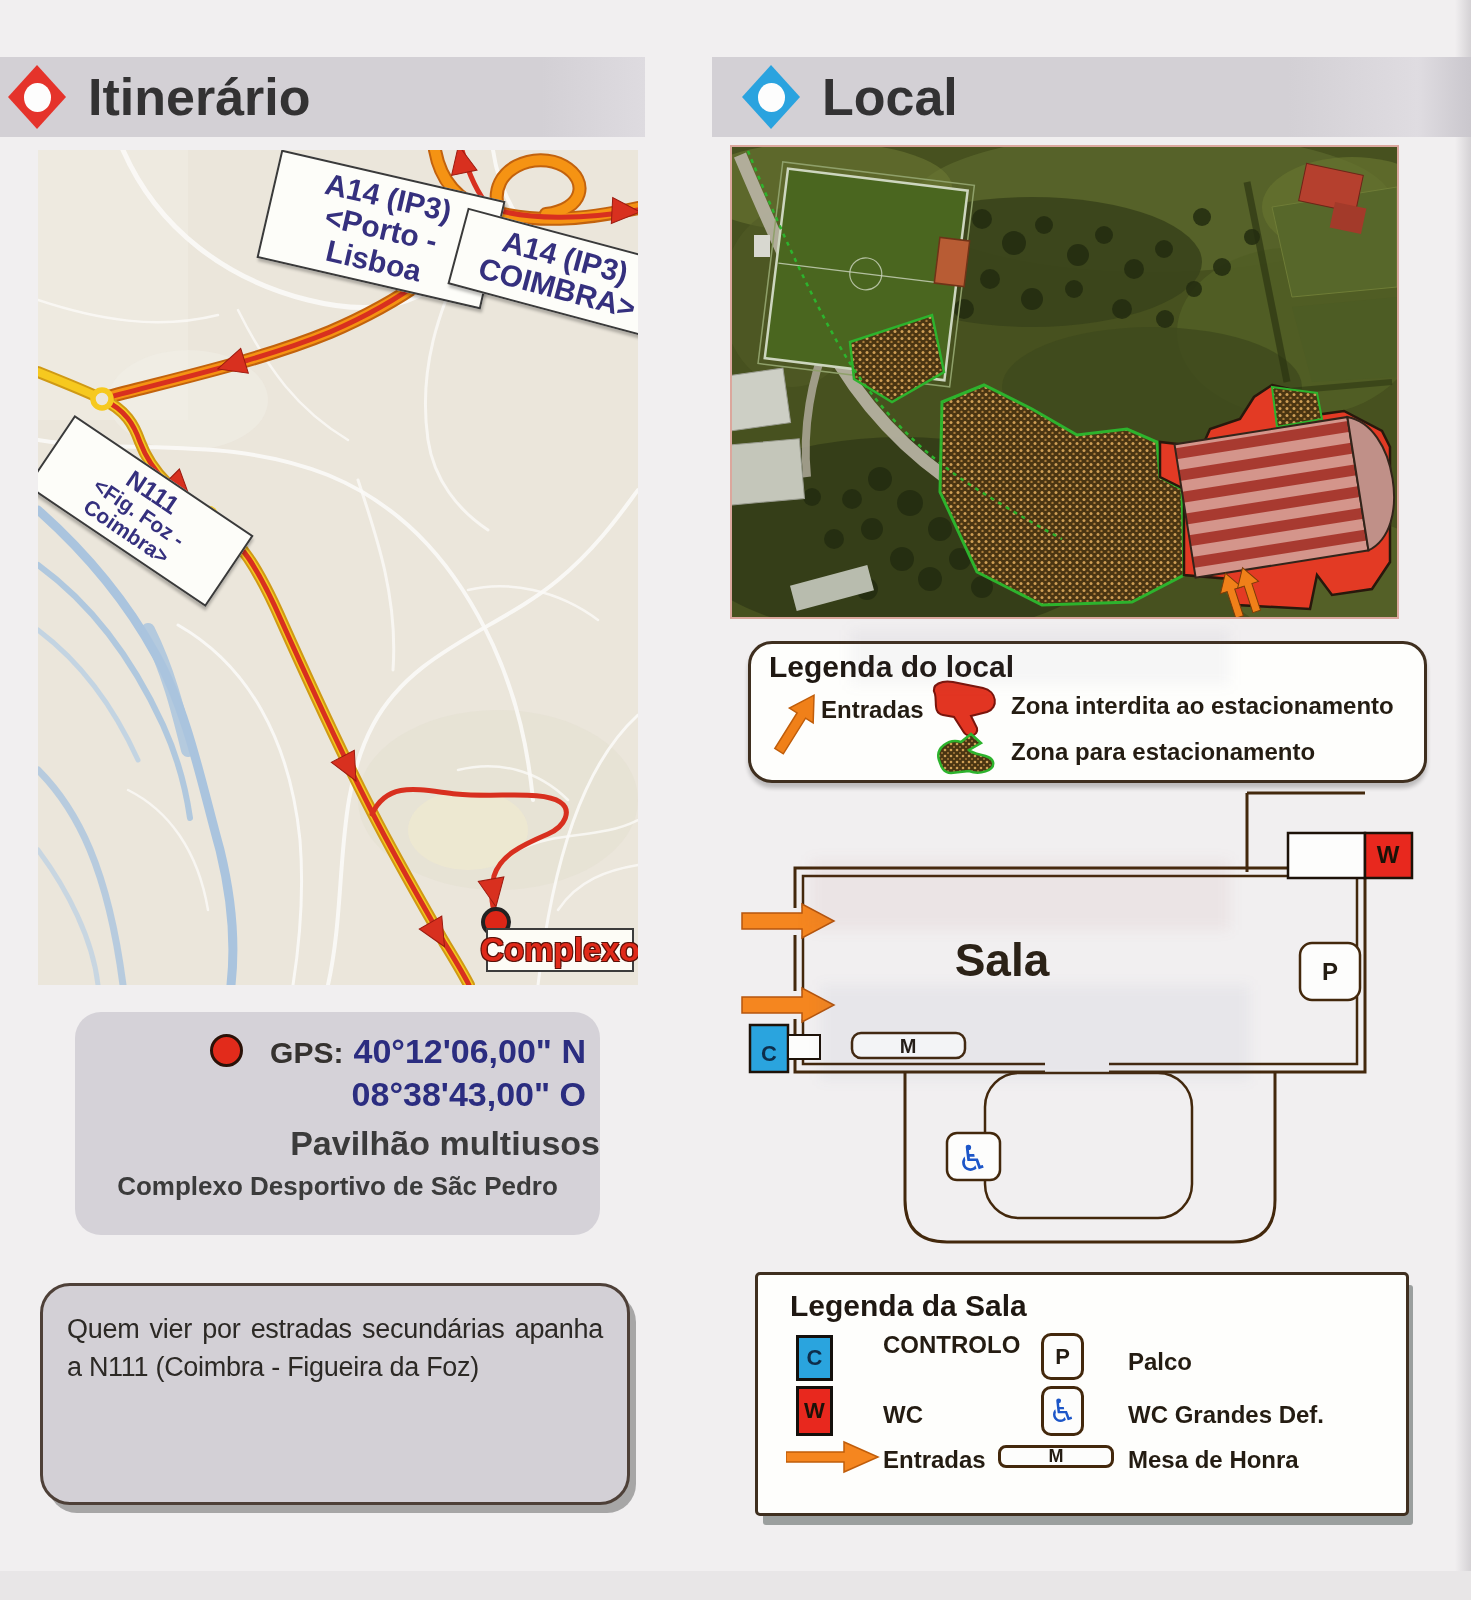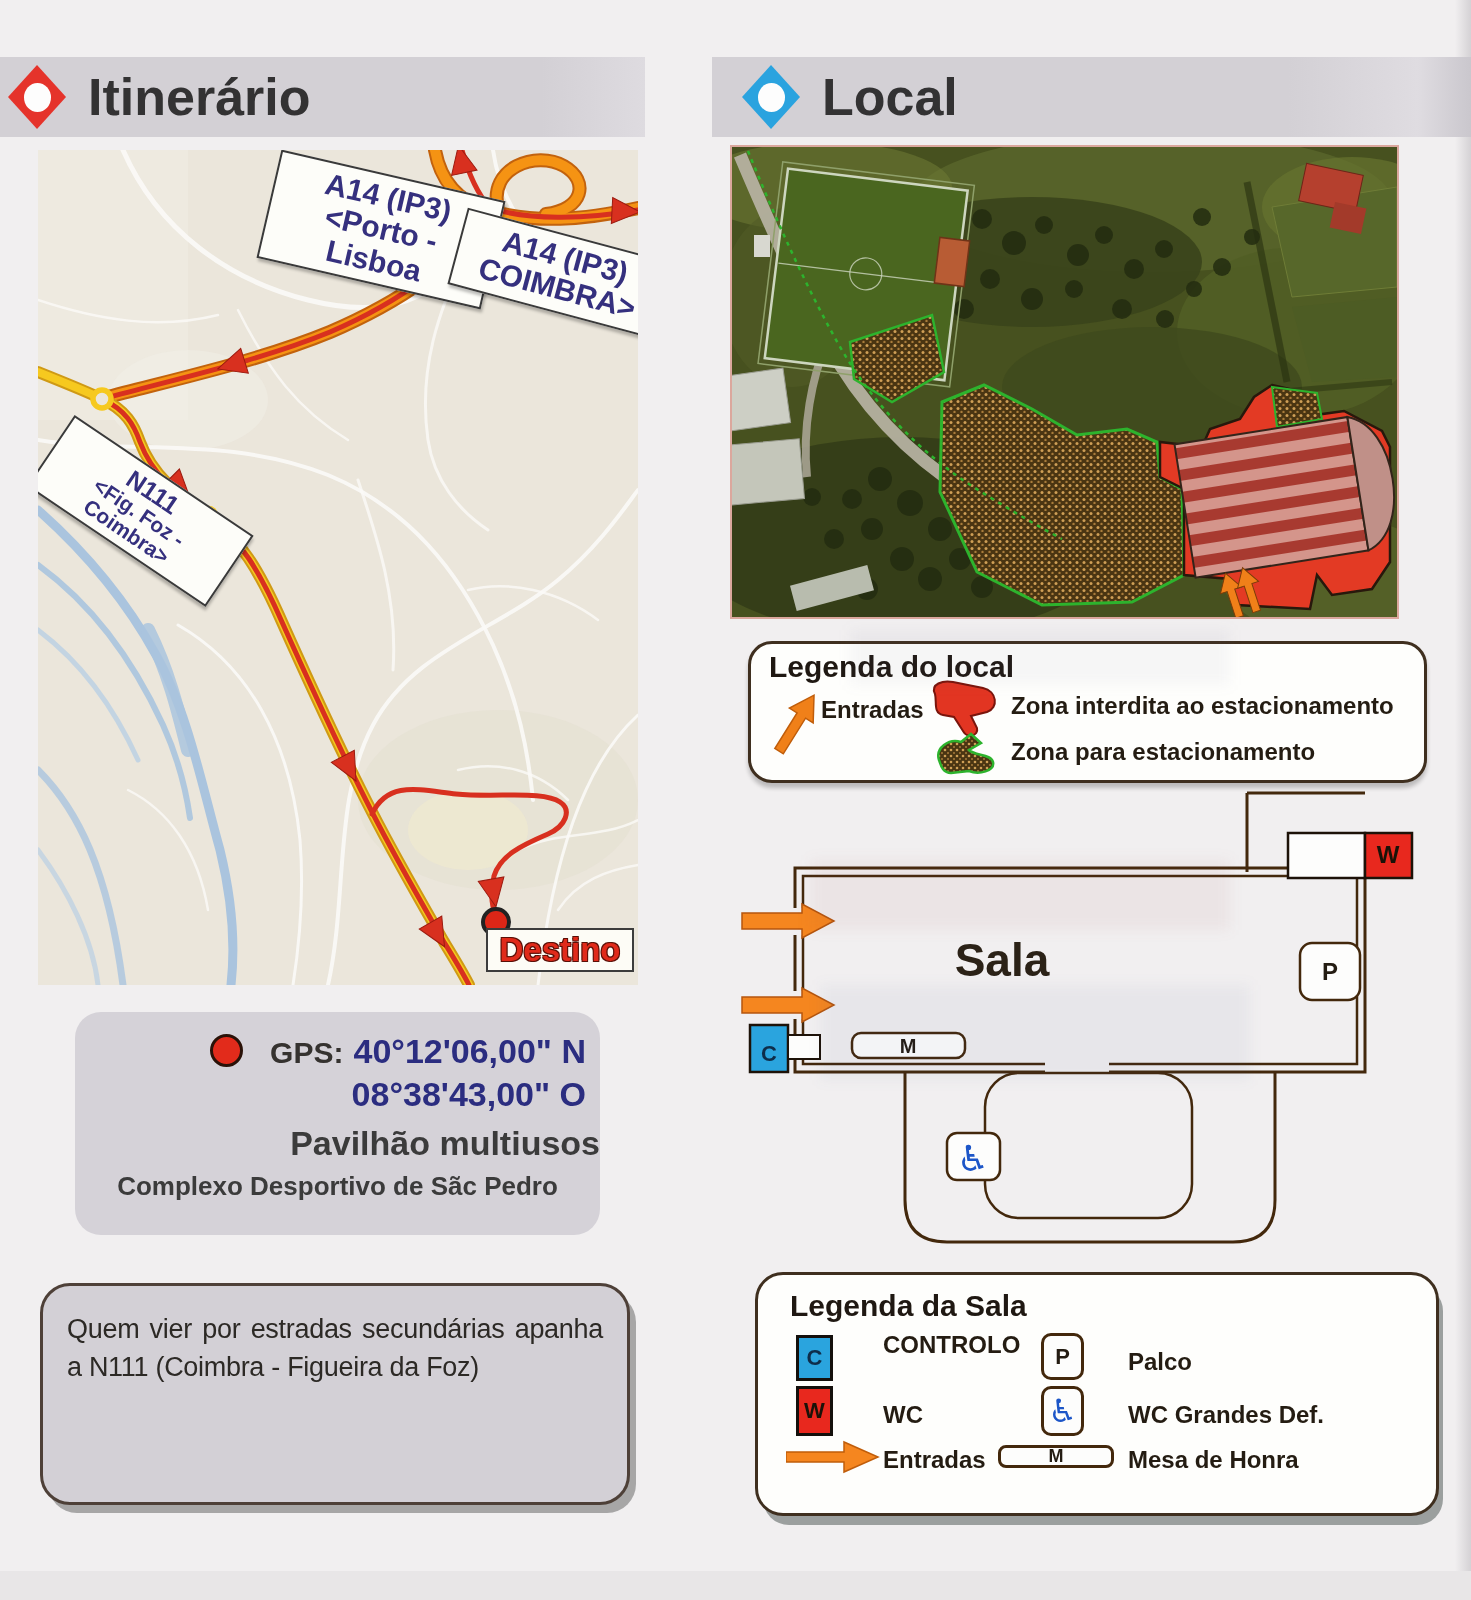--- a/index.html
+++ b/index.html
@@ -52,22 +52,22 @@
   .dir-card p{margin:0;font-size:27px;line-height:1.42;color:#2c2925;text-align:justify;
               letter-spacing:-0.3px;}
   .dir-card p + p{margin-top:34px;}
   
   .aerial{position:absolute;left:730px;top:145px;width:665px;height:470px;
           border:2px solid rgba(205,118,102,.6);box-sizing:content-box;}
   
   .legend-card{position:absolute;background:#fefefc;border:3px solid #3f2f1f;}
   .lg-local{left:748px;top:641px;width:645px;height:136px;border-radius:24px;
             box-shadow:0 5px 4px rgba(0,0,0,.22);padding-left:28px;}
-  .lg-sala{left:755px;top:1272px;width:648px;height:238px;border-radius:28px;
-           box-shadow:6px 11px 0 -2px #9b9f9e;padding-left:30px;}
+  .lg-sala{left:755px;top:1272px;width:648px;height:238px;border-radius:5px;
+           box-shadow:6px 11px 0 -2px #9b9f9e;}
   .lg-title{position:absolute;font-size:30px;font-weight:bold;color:#1f1812;}
   .lg-label{position:absolute;font-size:24px;font-weight:bold;color:#241c12;white-space:nowrap;}
   .sq{position:absolute;border:3px solid #14100c;display:flex;align-items:center;
       justify-content:center;font-weight:bold;box-sizing:border-box;}
   .sq.blue{background:#2aa4de;color:#0e2d4a;}
   .sq.red{background:#e8281e;color:#1a1208;}
   .sq.white{background:#fdfdfc;border-color:#43280c;color:#241c12;}
   
   .plan{position:absolute;left:730px;top:780px;width:740px;height:480px;}
   
@@ -175,21 +175,21 @@
     </div>
     <div class="map-label lbl-a14-coimbra">
       <span>A14 (IP3)</span><br>
       <span>COIMBRA&gt;</span>
     </div>
     <div class="map-label lbl-n111">
       <span>N111</span>
       <span class="l2">&lt;Fig. Foz - Coimbra&gt;</span>
     </div>
     <div class="destino-box">
-      <span class="destino-text">Destino</span>
+      <span class="destino-text">Complexo</span>
     </div>
   </div>
 
   <div class="gps-card">
     <div class="gps-row1">
       <span class="gps-dot"></span><span class="gps-label">GPS:</span><span class="gps-coord">40°12'06,00" N</span>
     </div>
     <div class="gps-row2">
       <span class="gps-coord">08°38'43,00" O</span>
     </div>

